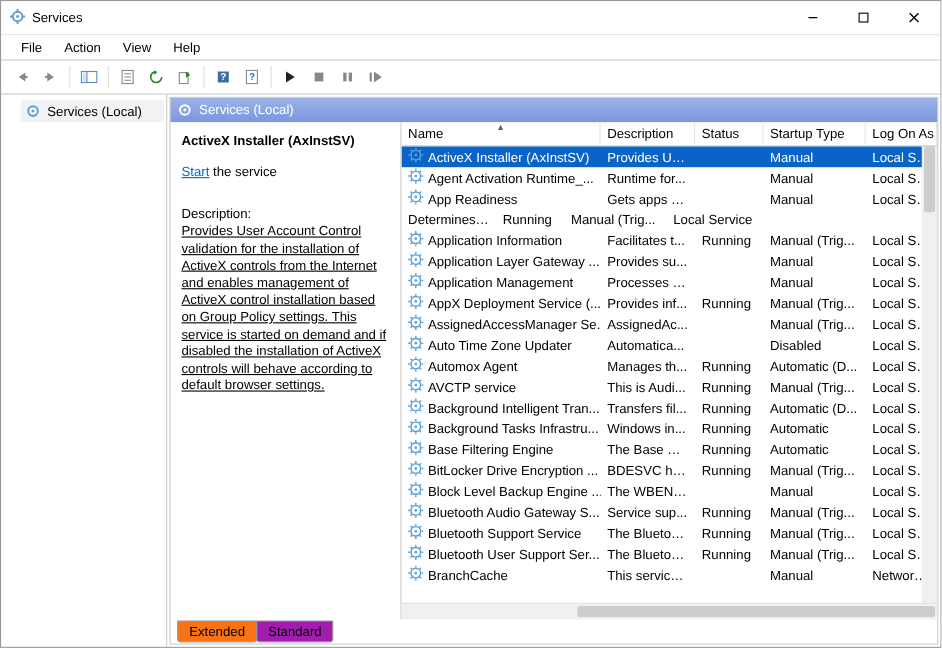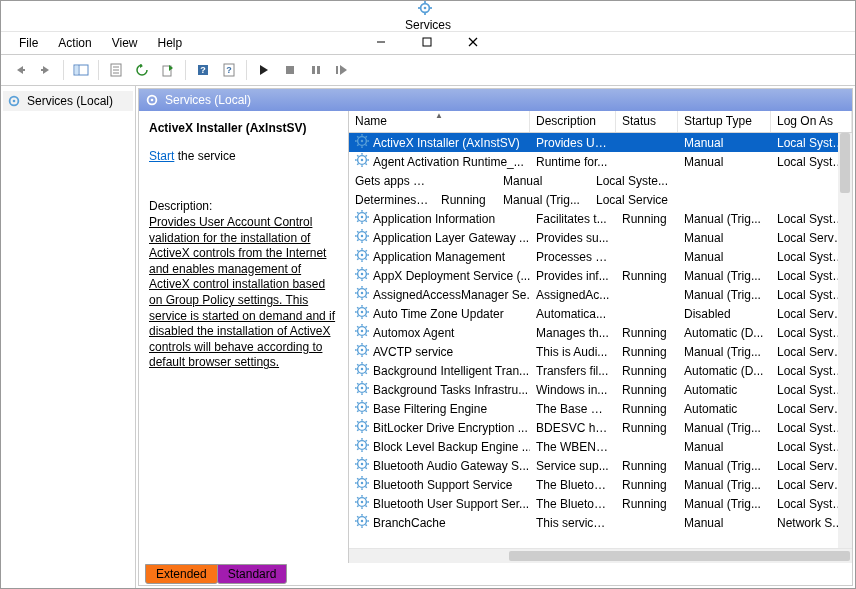--- a/index.html
+++ b/index.html
@@ -1,38 +1,38 @@
 <!DOCTYPE html>
 <html><head>
 <meta charset="utf-8">
 <style>
 html, body { margin:0; padding:0; font-family:"Segoe UI", Tahoma, sans-serif; font-size:12px; background:#fff; color:#000; }
 .window { width:856px; height:589px; border:1px solid #999; box-sizing:border-box; display:flex; flex-direction:column; background:#fff; }
-.titlebar { display:flex; align-items:center; height:30px; padding:0 8px;flex-direction:column; }
+.titlebar { display:flex; align-items:center; height:30px; padding:0 8px; }
 .titlebar .title-icon { margin-right:6px; }
 .titlebar .title-text { flex:1; font-size:12px; }
 .win-btns { display:flex; gap:18px; align-items:center; padding-right:2px; }
 .win-btn { width:28px; height:20px; display:flex; align-items:center; justify-content:center; }
 .menubar { height:22px; display:flex; align-items:center; border-top:1px solid #e5e5e5; padding-left:8px; }
 .menubar span { padding:2px 10px; }
 .toolbar { height:30px; border-top:1px solid #ccc; border-bottom:1px solid #ccc; display:flex; align-items:center; padding:0 6px; gap:0; }
 .toolbar .sep { width:1px; height:20px; background:#ddd; margin:0 4px; }
 .tbtn { width:24px; height:22px; display:flex; align-items:center; justify-content:center; border:1px solid transparent; }
-.body { flex:1; display:flex; min-height:0; }
+.body { flex:1; display:flex; min-height:0;padding-left:16px; }
 .tree-pane { width:130px; border-right:1px solid #ccc; padding:4px 2px; }
 .tree-item { display:flex; align-items:center; gap:6px; height:20px; padding-left:4px; margin-top:1px; background:#f2f2f2; }
 .tree-item.selected { background:#f2f2f2; }
 .right-pane { flex:1; display:flex; flex-direction:column; border:1px solid #ccc; margin:2px; min-width:0; }
 .right-header { background:#7a96df; background:linear-gradient(#9db3e6,#7a96df); color:#fff; height:22px; display:flex; align-items:center; padding-left:6px; gap:6px; font-weight:400; }
 .right-header .hdr-icon { filter:brightness(1.3); }
 .right-body { flex:1; display:flex; min-height:0; }
 .detail-pane { width:210px; border-right:1px solid #ccc; padding:10px 10px; box-sizing:border-box; font-size:12px; }
 .detail-title { font-weight:600; margin-bottom:14px; }
 .start-link { color:#0066cc; text-decoration:underline; }
-.detail-desc-label { margin-top:36px; margin-bottom:2px; }
+.detail-desc-label { margin-top:24px; margin-bottom:2px; }
 .detail-desc { line-height:1.3;text-decoration:underline; }
 .list-pane { flex:1; display:flex; flex-direction:column; min-width:0; position:relative; }
 .col-headers { display:flex; height:22px; border-bottom:1px solid #d4d4d4; box-sizing:border-box; font-size:12px; }
 .col-h { padding:3px 6px; box-sizing:border-box; border-right:1px solid #e5e5e5; overflow:hidden; white-space:nowrap; position:relative; }
 .col-h.sorted { color:#000; }
 .sort-arrow { position:absolute; top:0; left:50%; transform:translateX(-50%); font-size:8px; color:#666; }
 .rows { flex:1; overflow:hidden; }
 .row { display:flex; height:19px; align-items:center; font-size:12px; }
 .row.selected { background:#0a64c8; color:#fff; }
 .cell { padding:0 6px; box-sizing:border-box; overflow:hidden; white-space:nowrap; text-overflow:ellipsis; }
@@ -261,20 +261,37 @@
                       </g>
                     </svg></span>
                   <span>Agent Activation Runtime_...</span>
                 </div>
                 <div class="cell col-desc">Runtime for...</div>
                 <div class="cell col-status"></div>
                 <div class="cell col-start">Manual</div>
                 <div class="cell col-logon">Local Syste...</div>
               </div>
               <div class="row">
+                <div class="cell name col-name">
+                  <span><svg width="14" height="14" viewBox="0 0 16 16">
+                      <circle cx="8" cy="8" r="5" fill="none" stroke="#5aa0d8" stroke-width="1.6"></circle>
+                      <circle cx="8" cy="8" r="1.4" fill="#5aa0d8"></circle>
+                      <g stroke="#5aa0d8" stroke-width="1.6">
+                        <line x1="8" y1="0" x2="8" y2="2"></line>
+                        <line x1="8" y1="14" x2="8" y2="16"></line>
+                        <line x1="0" y1="8" x2="2" y2="8"></line>
+                        <line x1="14" y1="8" x2="16" y2="8"></line>
+                        <line x1="2.5" y1="2.5" x2="4" y2="4"></line>
+                        <line x1="12" y1="12" x2="13.5" y2="13.5"></line>
+                        <line x1="13.5" y1="2.5" x2="12" y2="4"></line>
+                        <line x1="4" y1="12" x2="2.5" y2="13.5"></line>
+                      </g>
+                    </svg></span>
+                  <span>App Readiness</span>
+                </div>
                 <div class="cell col-desc">Gets apps re...</div>
                 <div class="cell col-status"></div>
                 <div class="cell col-start">Manual</div>
                 <div class="cell col-logon">Local Syste...</div>
               </div>
               <div class="row">
                 <div class="cell col-desc">Determines ...</div>
                 <div class="cell col-status">Running</div>
                 <div class="cell col-start">Manual (Trig...</div>
                 <div class="cell col-logon">Local Service</div>

